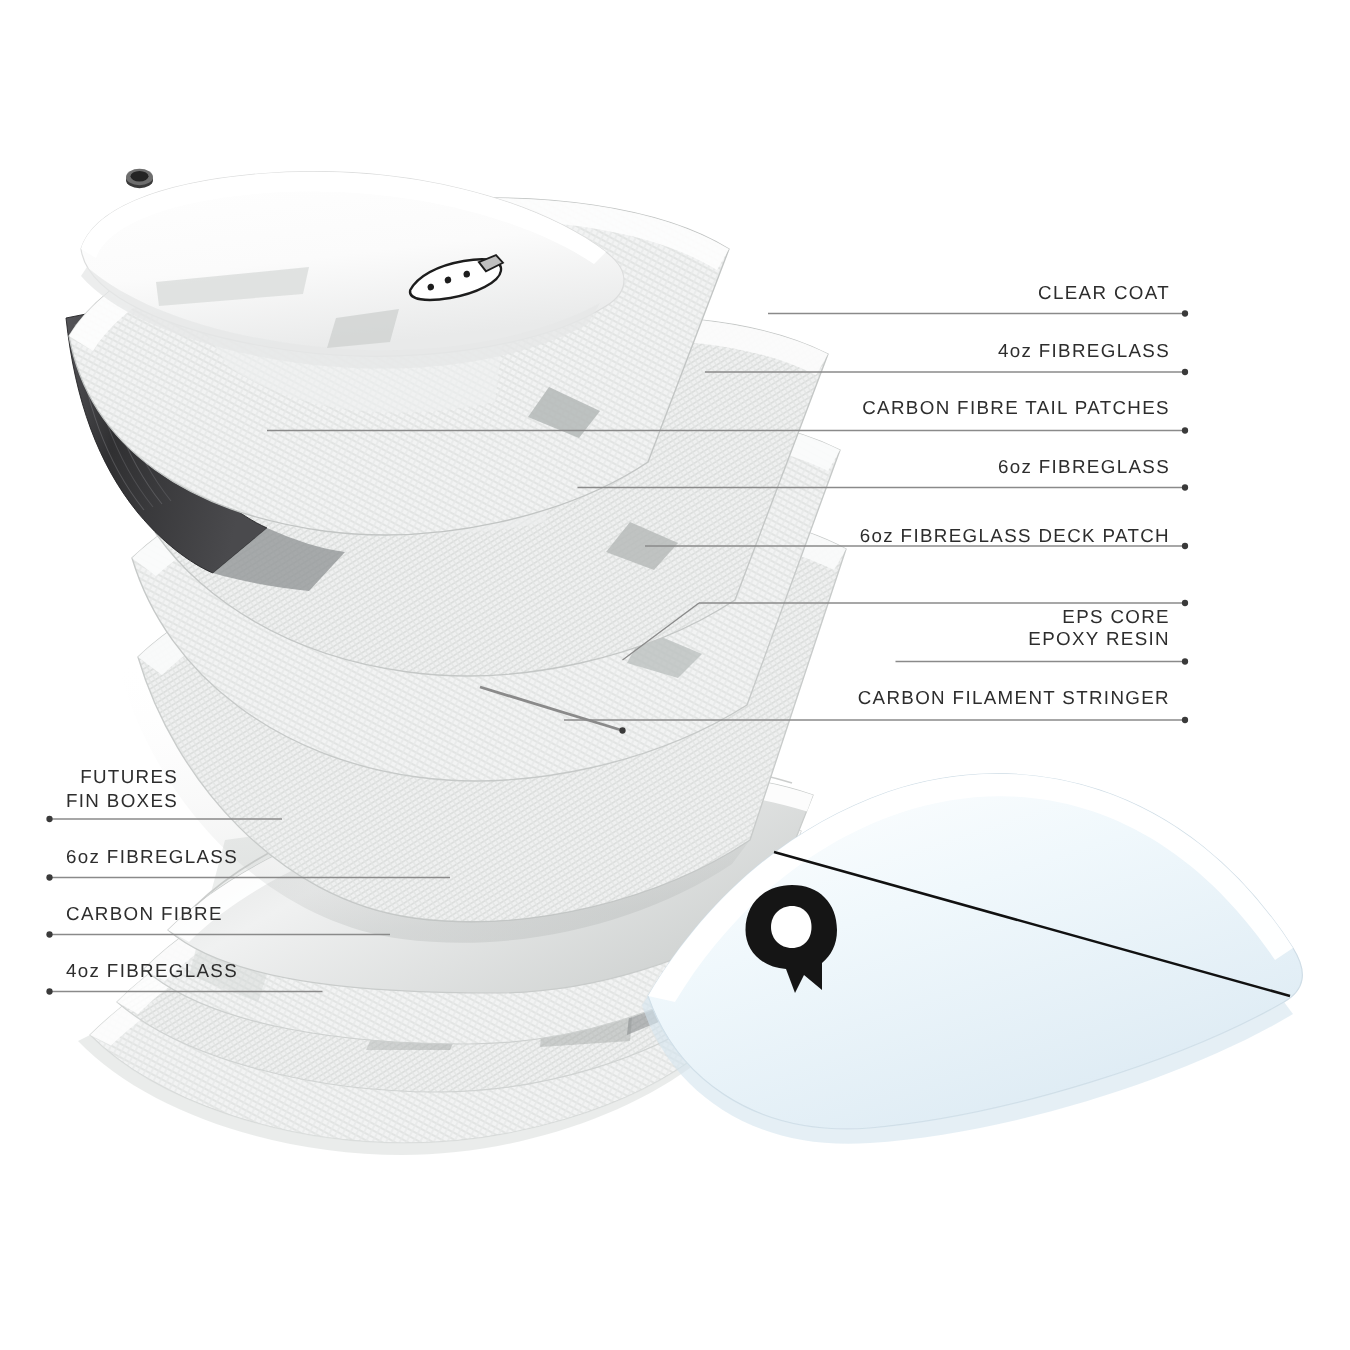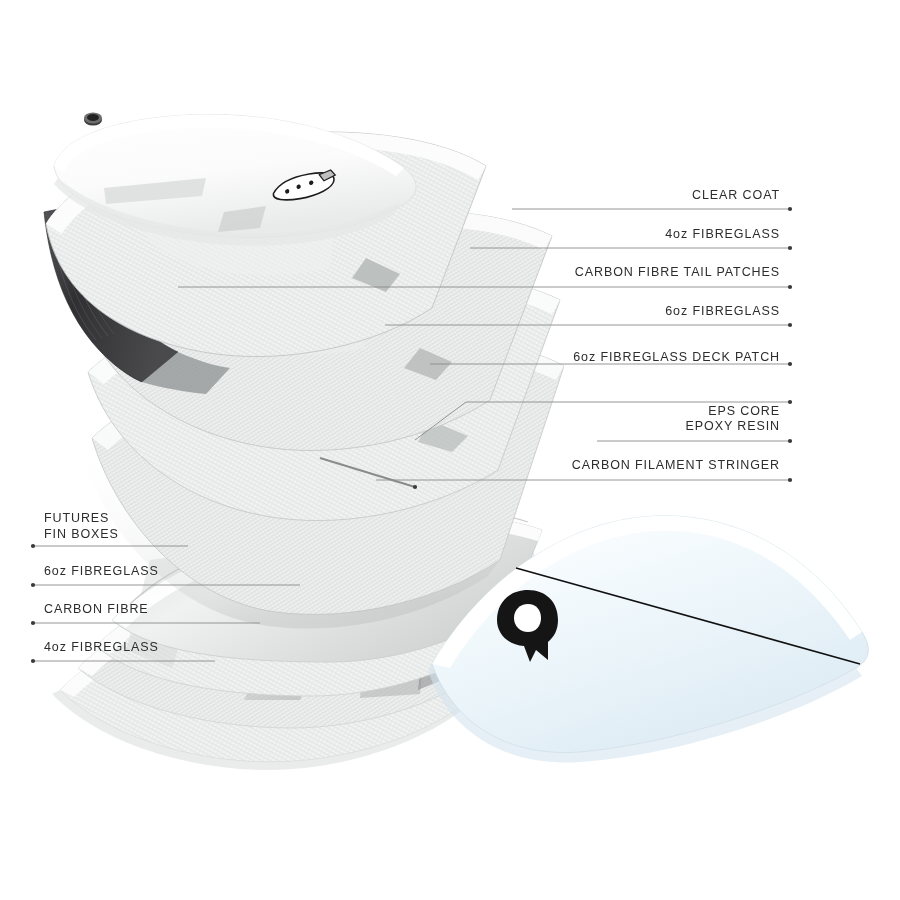--- a/index.html
+++ b/index.html
@@ -26,21 +26,21 @@
   .callout-label {
     position: absolute;
     font-family: "Liberation Sans", sans-serif;
     font-size: 12.5px;
     letter-spacing: 0.9px;
     color: #2d2d2d;
     white-space: nowrap;
     line-height: 15px;
   }
   .callout-label.right { text-align: right; }
-  .callout-label.left  { text-align: left; }
+  .callout-label.left  { text-align: right; }
   .callout-label.two-line { line-height: 16px; }
 </style>
 </head>
 <body>
 
 <div id="stage">
 
   <svg id="board-svg" viewBox="0 0 900 900">
     <defs>
 

